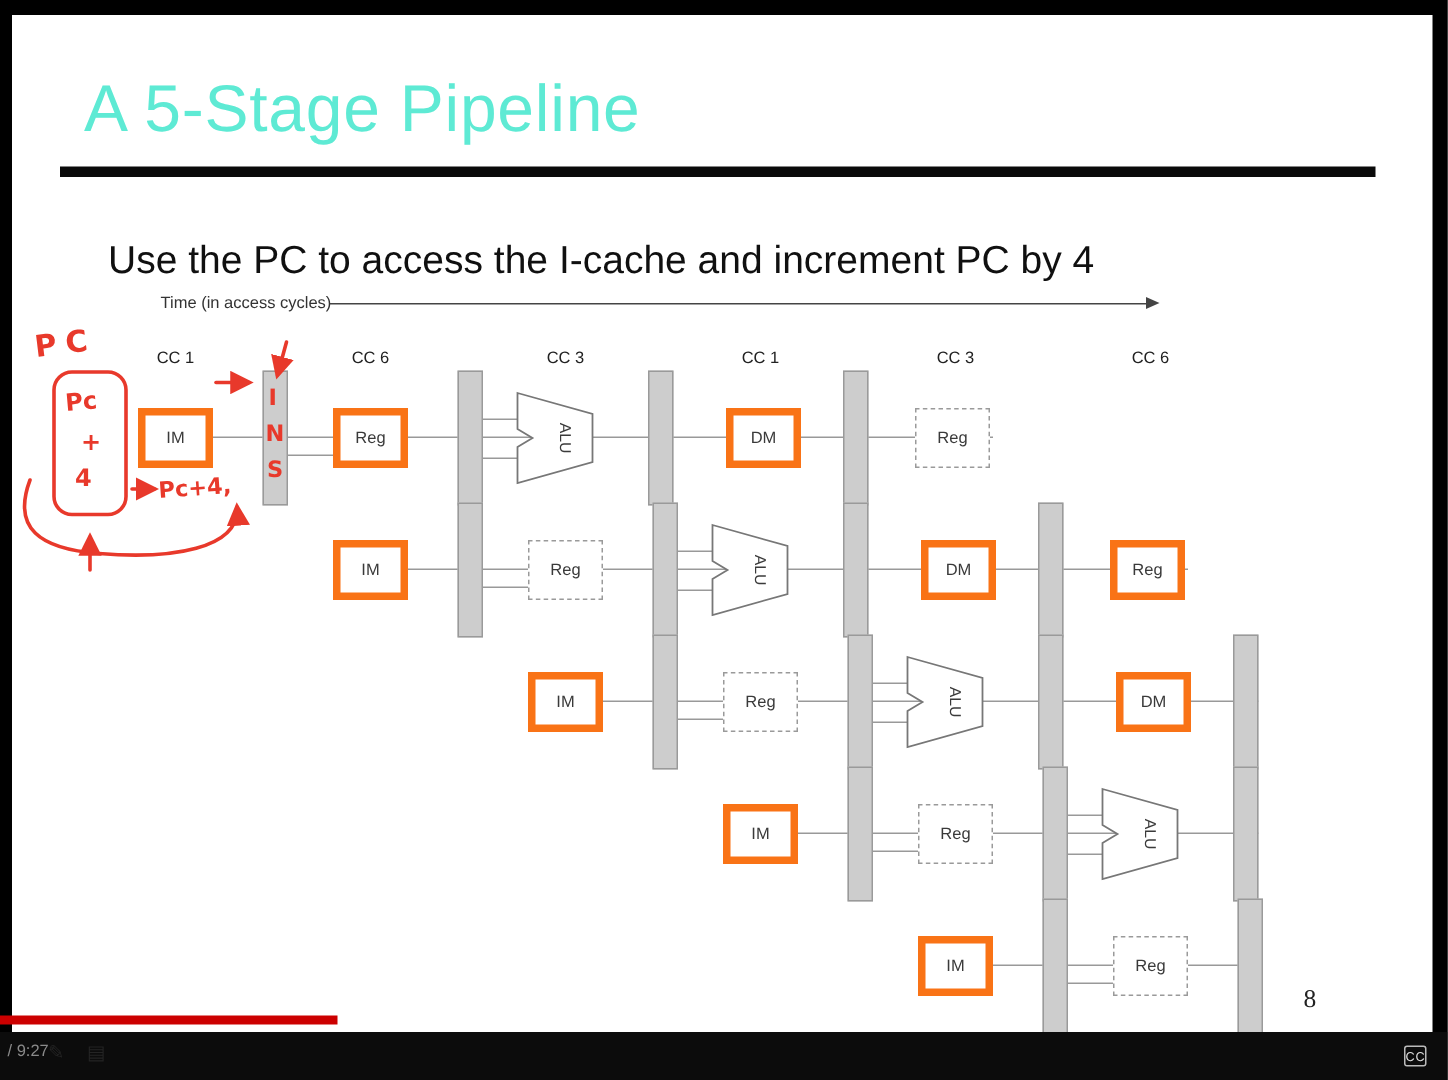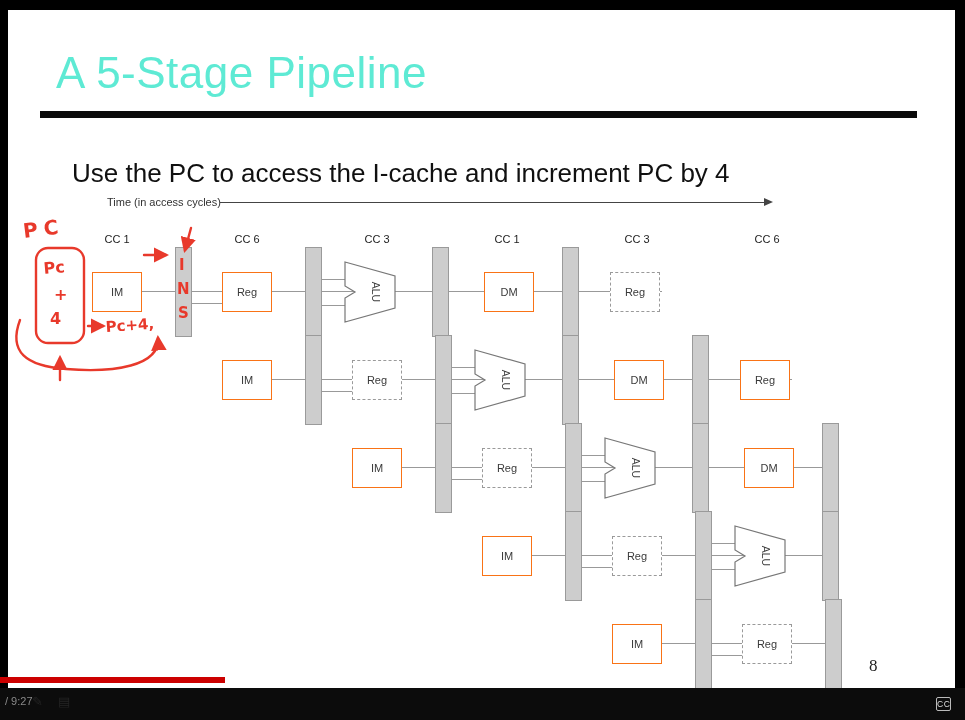--- a/index.html
+++ b/index.html
@@ -11,21 +11,21 @@
   #title{left:56px;top:48px;font-size:44px;color:#5eead4;letter-spacing:.5px;z-index:2}
   #rule{left:40px;top:111px;width:877px;height:7px;background:#0a0a0a;z-index:2}
   #subtitle{left:72px;top:158px;font-size:26px;color:#101010;z-index:2}
   #timelabel{left:107px;top:196px;font-size:11px;color:#333;z-index:2}
   #timeline{left:220px;top:202px;width:546px;height:0;border-top:1px solid #444;z-index:2}
   #timearrow{left:764px;top:198px;width:0;height:0;border-left:9px solid #444;
     border-top:4.5px solid transparent;border-bottom:4.5px solid transparent;z-index:2}
   .cc-label{top:233px;width:44px;text-align:center;font-size:11px;color:#222;z-index:2}
   .wire{height:1px;background:#999;z-index:1}
   .pbar{width:17px;height:90px;background:#cdcdcd;border:1px solid #9a9a9a;z-index:2}
-  .box{width:50px;height:40px;background:#fff;border:1px solid #f97316;z-index:3;
+  .box{width:50px;height:40px;background:#fff;border:5px solid #f97316;z-index:3;
     display:flex;align-items:center;justify-content:center;font-size:11px;color:#3a3a3a}
   .box.dashed{border:1px dashed #9a9a9a}
   .alu{z-index:3}
   #pagenum{left:869px;top:656px;font-size:17px;color:#222;font-family:"Liberation Serif",serif;z-index:2}
   #progress{left:0;top:677px;width:225px;height:6px;background:#cc0000;z-index:6}
   #playerbar{left:0;top:688px;width:965px;height:32px;background:#0c0c0c;z-index:5}
   #ptime{left:5px;top:695px;font-size:11px;color:#8a8a8a;z-index:6}
   .picon{top:694px;font-size:13px;color:#242424;z-index:6}
   #ccbadge{left:936px;top:697px;font-size:8.5px;color:#ddd;border:1px solid #bbb;
     border-radius:2px;padding:1px 0;z-index:6;letter-spacing:.5px}

